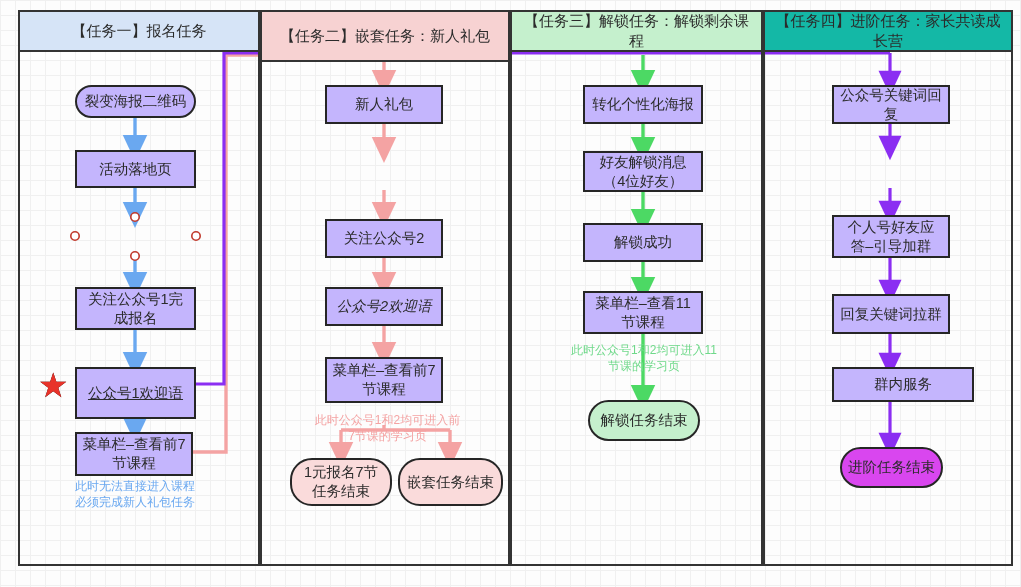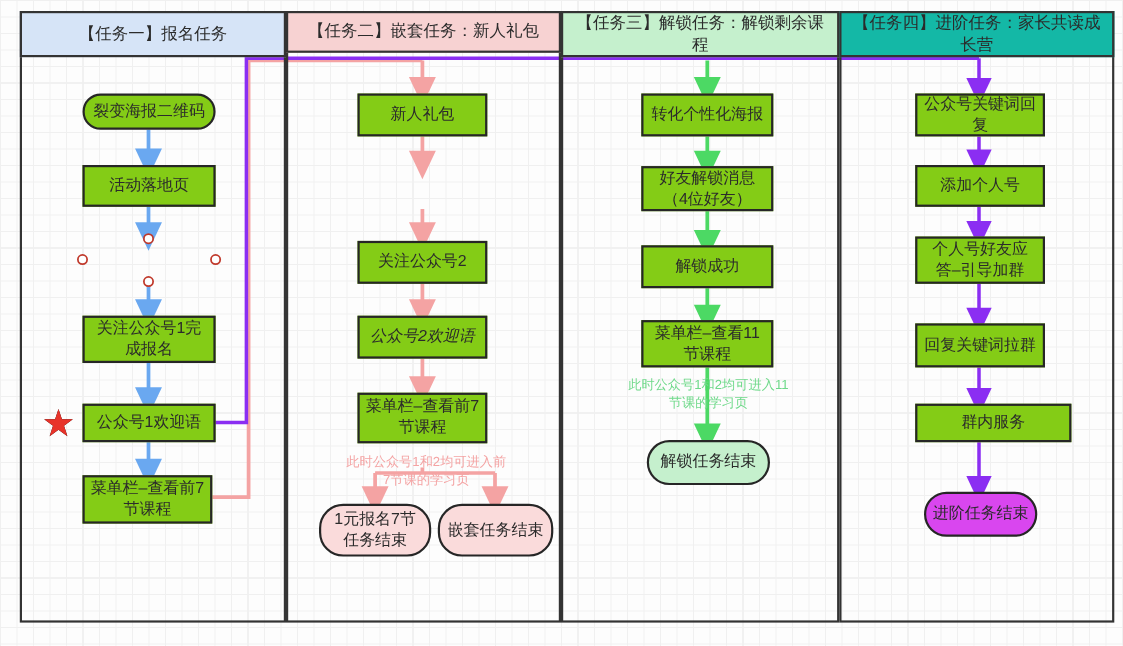--- a/index.html
+++ b/index.html
@@ -33,21 +33,21 @@
     display:flex;align-items:center;justify-content:center;
     text-align:center;
     font-size:15px;color:#2b2b2b;line-height:1.35;
     padding:0 6px;
   }
 
   
   .node{
     position:absolute;box-sizing:border-box;
     border:2.5px solid #262626;
-    background:#84cc16;
+    background:#c4b5fd;
     display:flex;align-items:center;justify-content:center;
     text-align:center;
     font-size:14.5px;color:#2b2b2b;line-height:1.3;
     padding:0 5px;
   }
   .node.round{border-radius:22px;}
   .node.term-pink{background:#fadbdb;border-color:#262626;border-radius:22px;}
   .node.term-green{background:#c5f0cd;border-color:#262626;border-radius:22px;}
   .node.term-purple{background:#d946ef;border-color:#262626;border-radius:22px;}
 
@@ -139,40 +139,44 @@
 </svg>
 
 <div class="layer">
 
   <div class="lane" style="left:18px;top:10px;width:242px;height:556px;"></div>
   <div class="lane" style="left:260px;top:10px;width:250px;height:556px;"></div>
   <div class="lane" style="left:510px;top:10px;width:253px;height:556px;"></div>
   <div class="lane" style="left:763px;top:10px;width:250px;height:556px;"></div>
 
   <div class="lane-hdr" style="left:18px;top:10px;width:242px;height:42px;background:#d6e4f7;">【任务一】报名任务</div>
-  <div class="lane-hdr" style="left:260px;top:10px;width:250px;height:38px;background:#f7d2d2;">【任务二】嵌套任务：新人礼包</div>
+  <div class="lane-hdr" style="left:260px;top:10px;width:250px;height:52px;background:#f7d2d2;">【任务二】嵌套任务：新人礼包</div>
   <div class="lane-hdr" style="left:510px;top:10px;width:253px;height:42px;background:#c5f0cd;">【任务三】解锁任务：解锁剩余课程</div>
   <div class="lane-hdr" style="left:763px;top:10px;width:250px;height:42px;background:#14b8a6;">【任务四】进阶任务：家长共读成长营</div>
 </div>
 
 <div class="layer" style="pointer-events:none;">
 
   <div class="node round" style="left:75px;top:85px;width:121px;height:33px;pointer-events:auto;">裂变海报二维码</div>
 
   <div class="node" style="left:75px;top:150px;width:121px;height:38px;pointer-events:auto;">活动落地页</div>
 
 
   <div class="node" style="left:75px;top:287px;width:121px;height:43px;pointer-events:auto;">关注公众号1完成报名</div>
 
-  <div class="node" style="left:75px;top:367px;width:121px;height:35px;pointer-events:auto;">公众号1欢迎语</div>
+  <div class="node" style="left:75px;top:367px;width:121px;height:52px;pointer-events:auto;text-decoration:underline;">公众号1欢迎语</div>
 
   <div class="node" style="left:75px;top:432px;width:118px;height:44px;pointer-events:auto;">菜单栏–查看前7节课程</div>
 
   <div class="star" style="left:38px;top:368px;pointer-events:none;">★</div>
 
+  <div class="note blue" style="left:40px;top:478px;width:190px;pointer-events:none;">
+    <div>此时无法直接进入课程</div>
+    <div>必须完成新人礼包任务</div>
+  </div>
 
   <div class="node" style="left:325px;top:85px;width:118px;height:39px;pointer-events:auto;">新人礼包</div>
 
 
   <div class="node" style="left:325px;top:219px;width:118px;height:39px;pointer-events:auto;">关注公众号2</div>
 
   <div class="node" style="left:325px;top:287px;width:118px;height:39px;pointer-events:auto;font-style:italic;">公众号2欢迎语</div>
 
   <div class="node" style="left:325px;top:357px;width:118px;height:46px;pointer-events:auto;">菜单栏–查看前7节课程</div>
 
@@ -195,21 +199,20 @@
 
   <div class="note green" style="left:545px;top:342px;width:198px;pointer-events:none;">
     <div>此时公众号1和2均可进入11</div>
     <div>节课的学习页</div>
   </div>
 
   <div class="node term-green" style="left:588px;top:400px;width:112px;height:41px;pointer-events:auto;">解锁任务结束</div>
 
   <div class="node" style="left:832px;top:85px;width:118px;height:39px;pointer-events:auto;">公众号关键词回复</div>
 
-  <div class="node" style="left:832px;top:150px;width:118px;height:38px;pointer-events:auto;">添加个人号</div>
 
   <div class="node" style="left:832px;top:215px;width:118px;height:43px;pointer-events:auto;">个人号好友应答–引导加群</div>
 
   <div class="node" style="left:832px;top:294px;width:118px;height:40px;pointer-events:auto;">回复关键词拉群</div>
 
   <div class="node" style="left:832px;top:367px;width:142px;height:35px;pointer-events:auto;">群内服务</div>
 
   <div class="node term-purple" style="left:840px;top:447px;width:103px;height:41px;pointer-events:auto;">进阶任务结束</div>
 </div>
 

